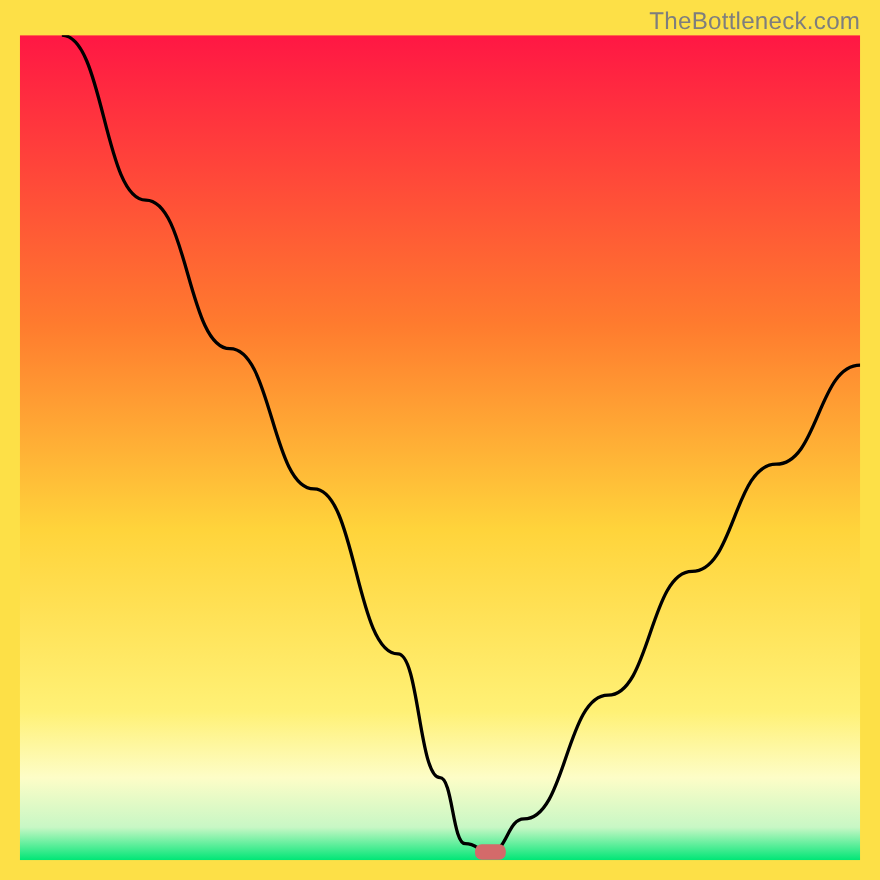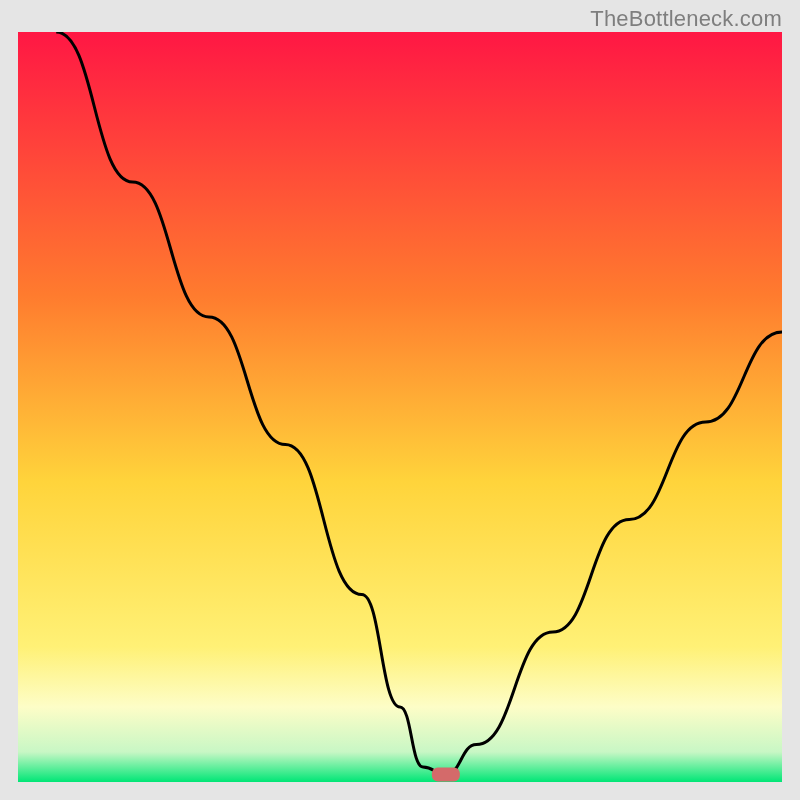--- a/index.html
+++ b/index.html
@@ -8,21 +8,21 @@
     width: 800px;
     height: 800px;
     background: #000;
     font-family: Arial, Helvetica, sans-serif;
     overflow: hidden;
   }
   .frame {
     position: relative;
     width: 800px;
     height: 800px;
-    background: #e5e5e5;
+    background: #fde047;
   }
   .watermark {
     position: absolute;
     top: 6px;
     right: 18px;
     color: #7e7e7e;
     font-size: 22px;
     font-weight: 400;
     letter-spacing: 0.2px;
     z-index: 30;

